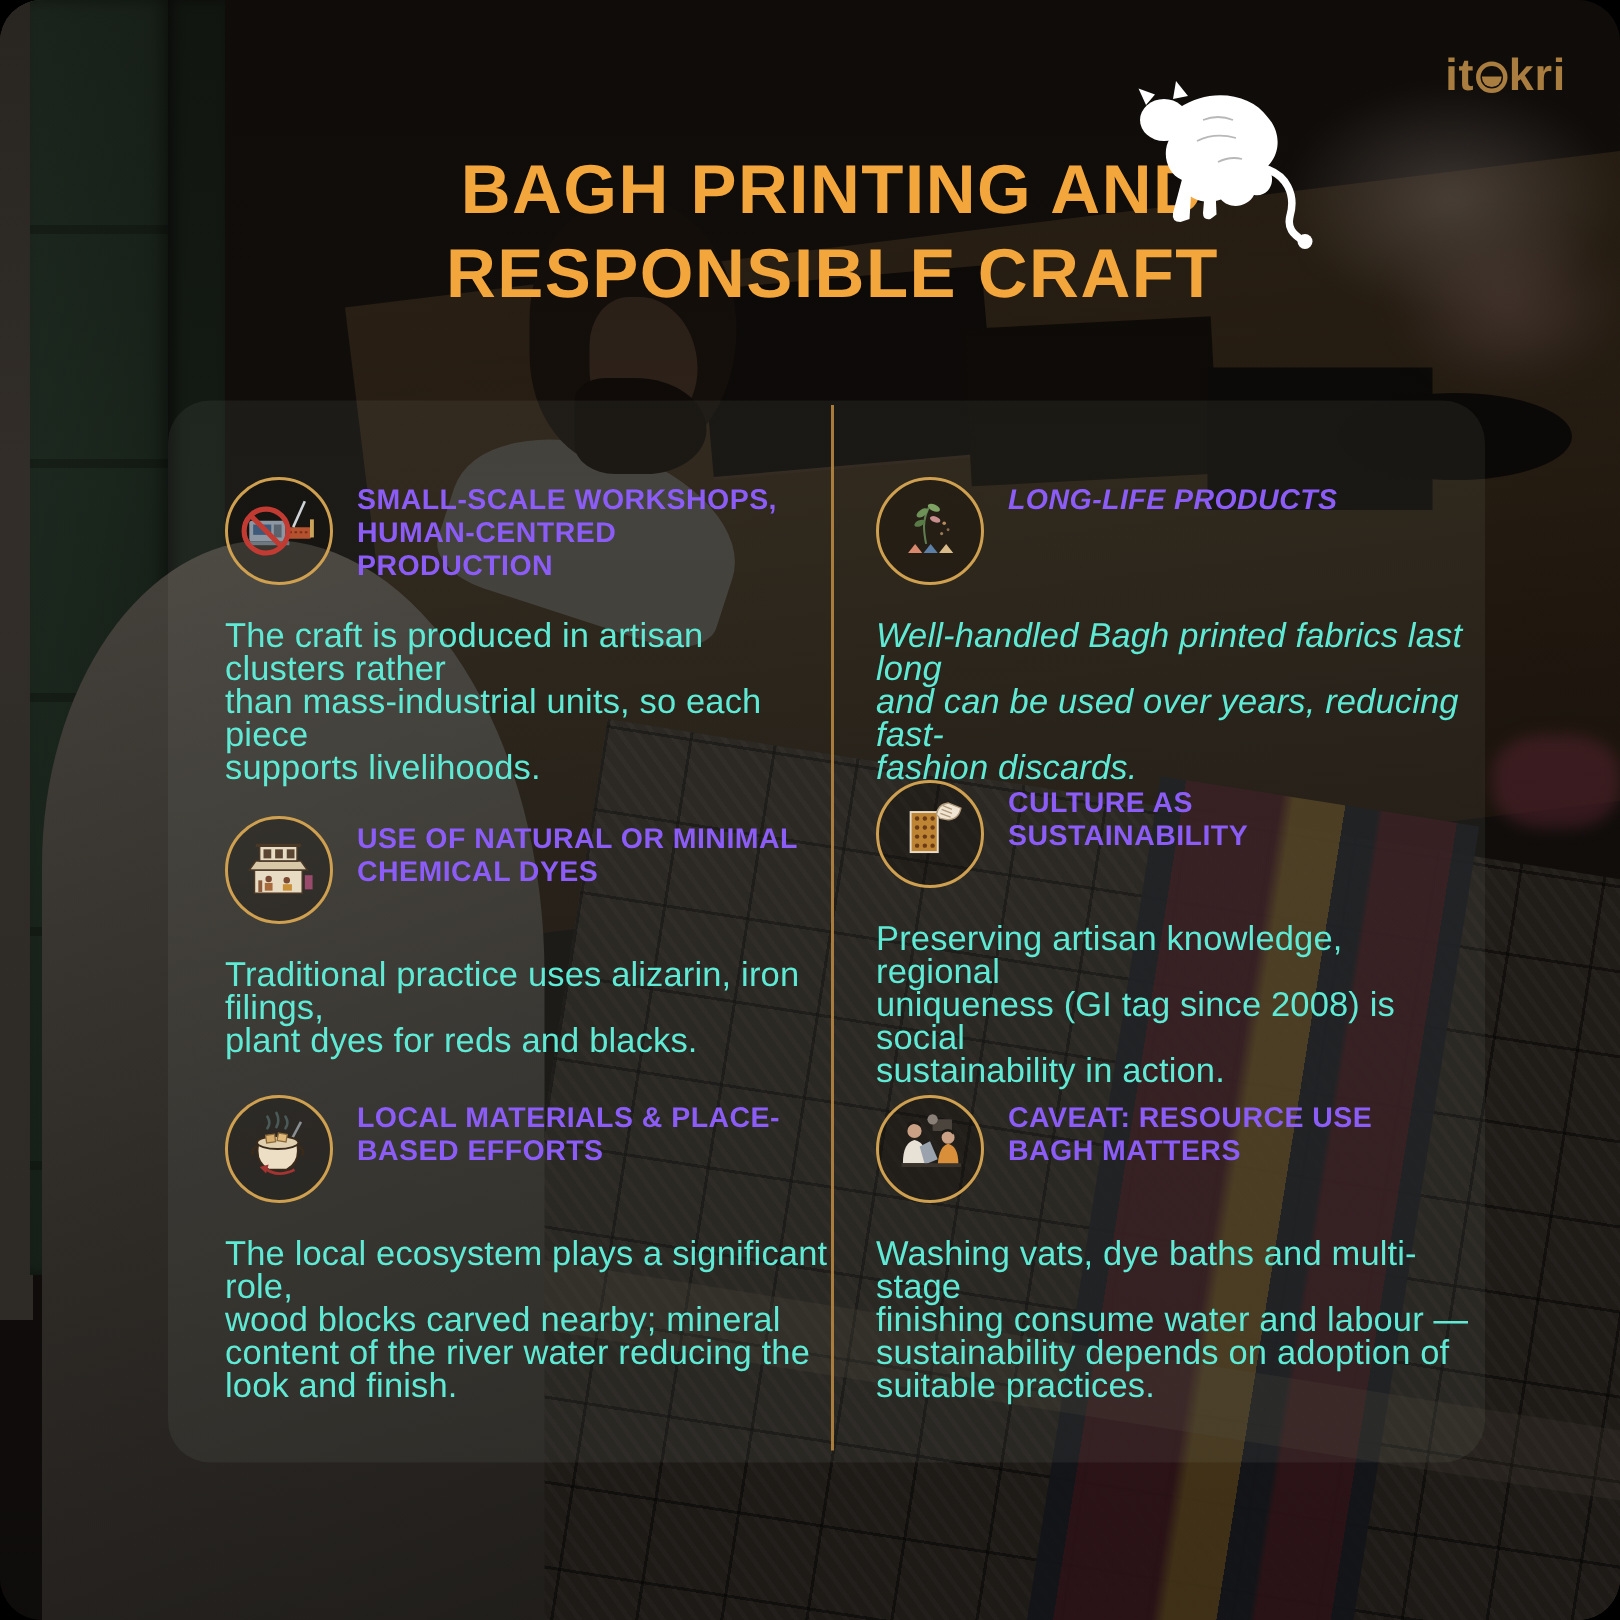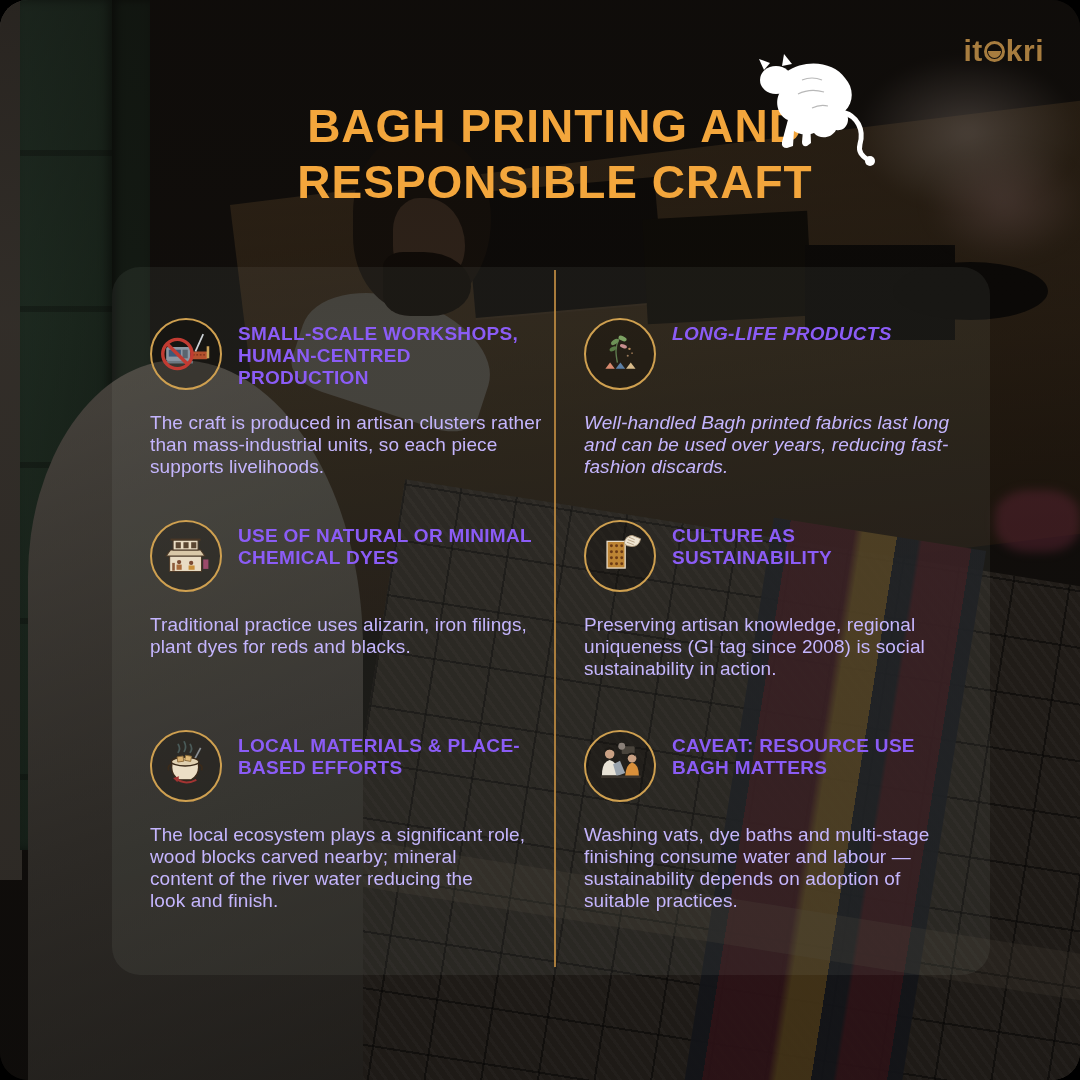--- a/index.html
+++ b/index.html
@@ -64,24 +64,24 @@
     border-radius:28px;background:rgba(202,212,198,.07);}
   .divider{position:absolute;left:554px;top:270px;width:2px;height:697px;
     background:#b8863f;opacity:.9;}
   .card{position:absolute;width:405px;}
   .card .top{display:flex;gap:16px;align-items:flex-start;}
   .icon-wrap{width:72px;height:72px;flex:none;border:2px solid #cfa050;border-radius:50%;
     display:flex;align-items:center;justify-content:center;background:rgba(10,8,5,.28);}
   .icon-wrap svg{width:62px;height:62px;}
   .card h2{margin:0;padding-top:5px;font-size:19px;line-height:22px;font-weight:bold;
     color:#8b5cf6;letter-spacing:.3px;white-space:pre-line;width:322px;}
-  .card p{margin:22px 0 0;font-size:19px;line-height:22px;color:#c4b5fd;
+  .card p{margin:22px 0 0;font-size:23px;line-height:22px;color:#5eead4;
     letter-spacing:.1px;white-space:pre-line;}
   .s0{left:150px;top:318px;} .s1{left:584px;top:318px;width:396px;font-style:italic;}
-  .s2{left:150px;top:520px;} .s3{left:584px;top:520px;width:396px;}
+  .s2{left:150px;top:544px;} .s3{left:584px;top:520px;width:396px;}
   .s4{left:150px;top:730px;} .s5{left:584px;top:730px;width:396px;}
 </style>
 </head>
 <body>
 
 <div class="stage">
 
   <div class="bg">
     <div class="wall-strip"></div>
     <div class="door"></div>

